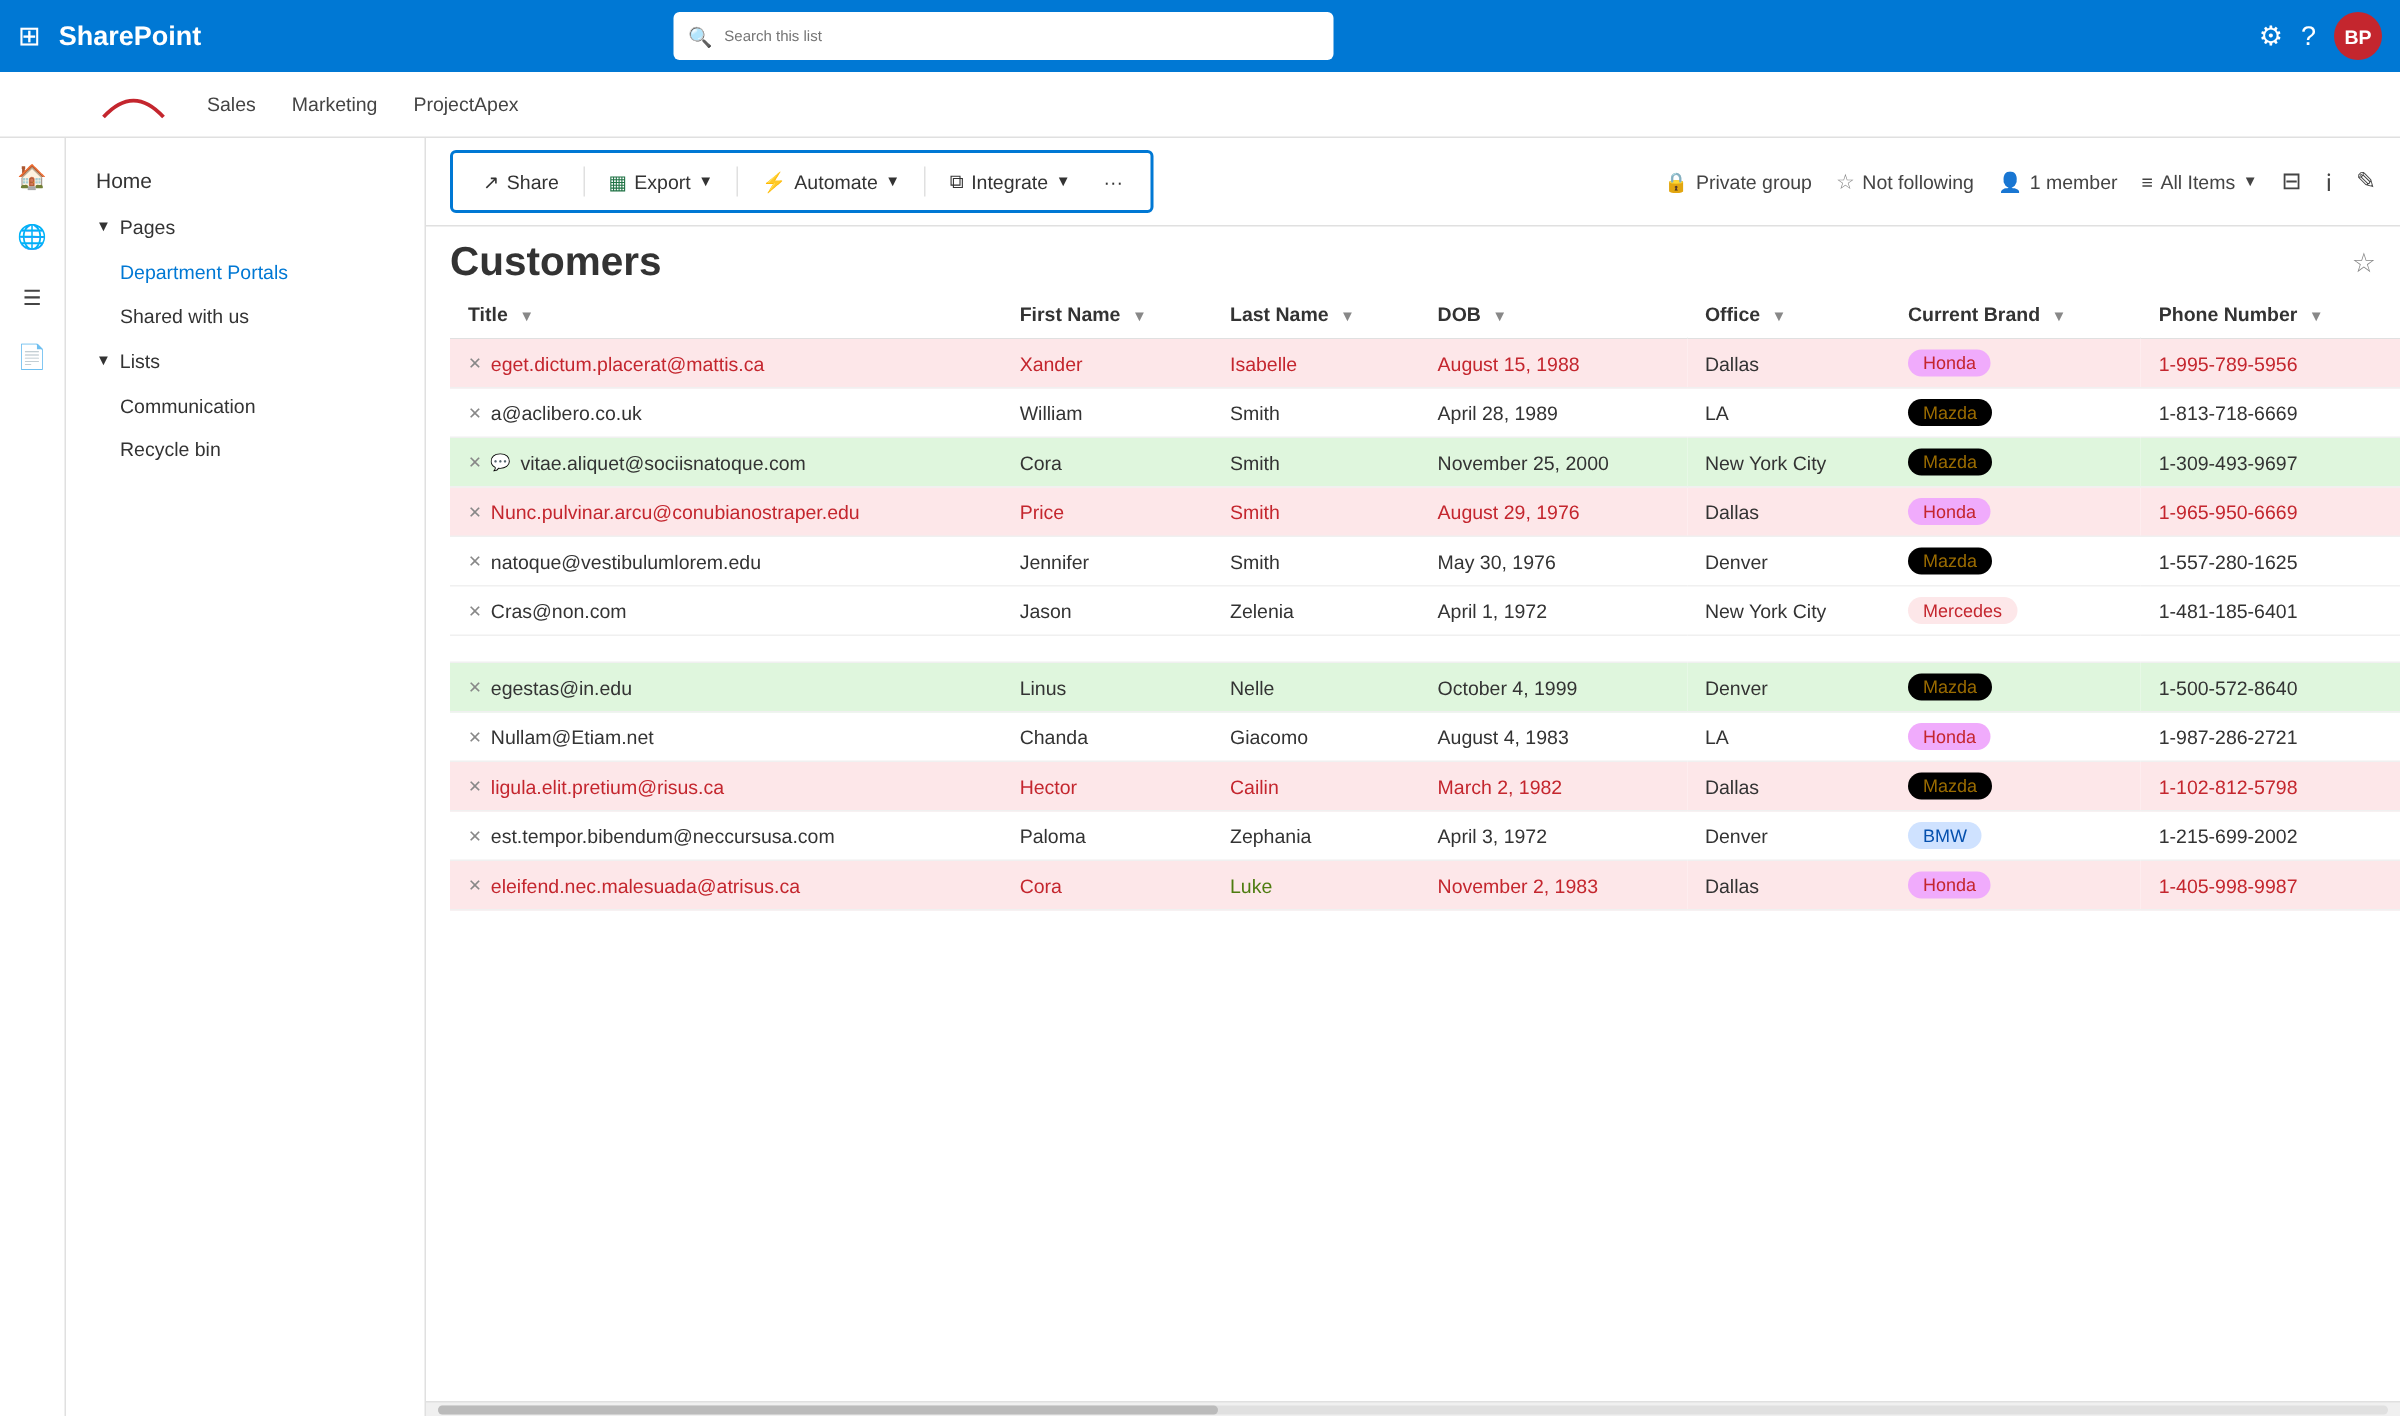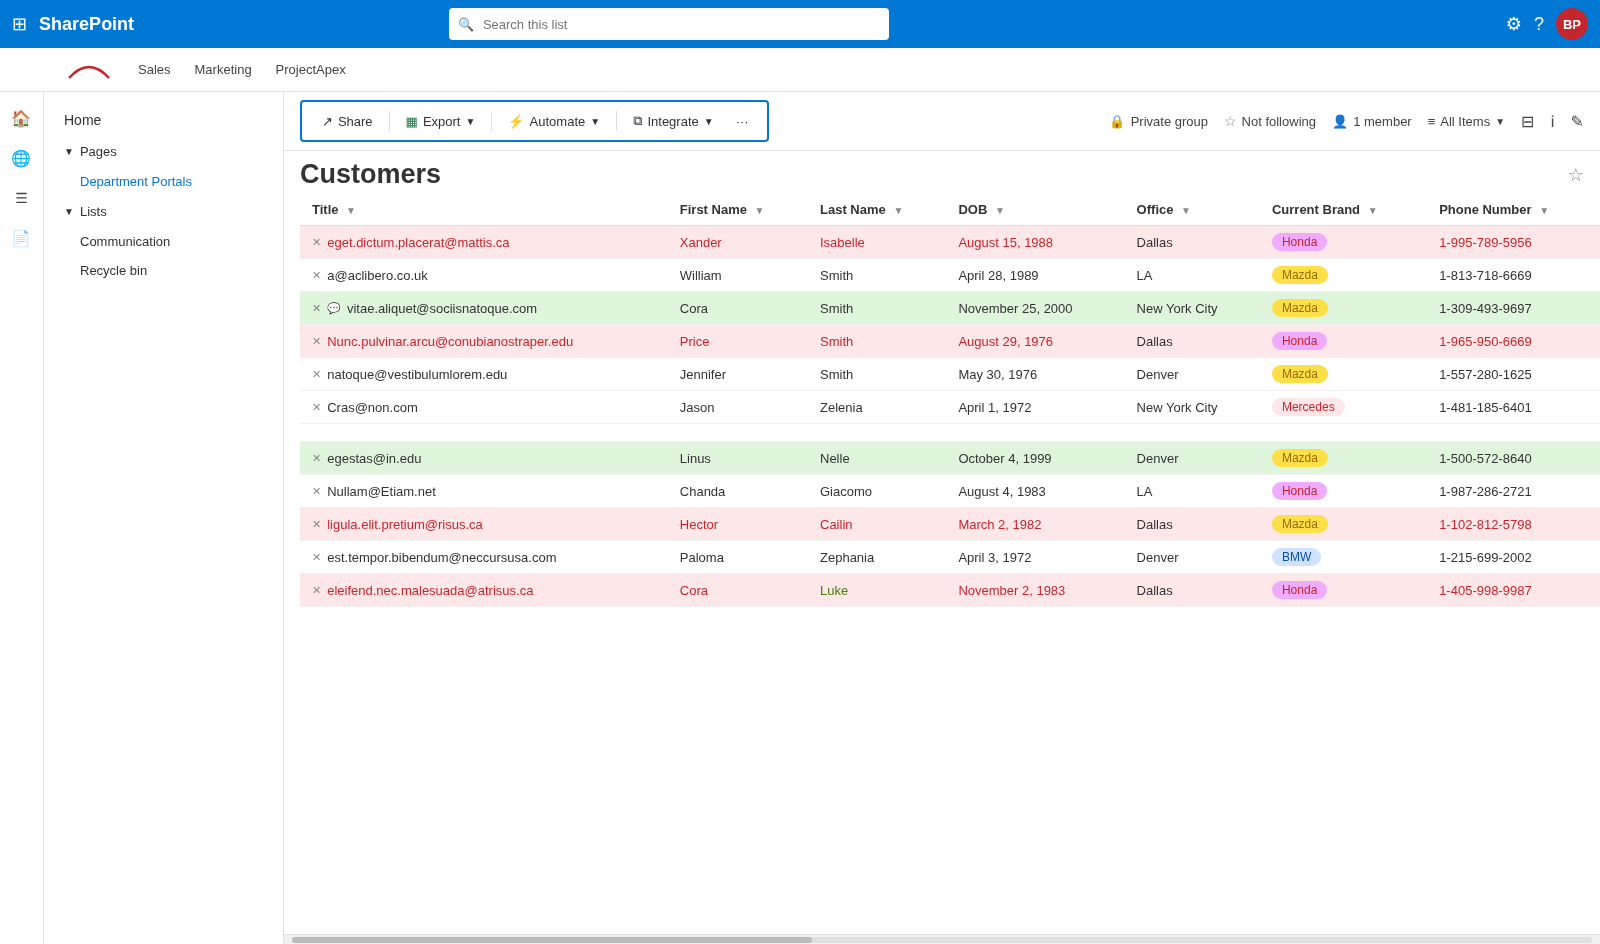--- a/index.html
+++ b/index.html
@@ -11,21 +11,21 @@
       background: #0078d4; padding: 0 12px; gap: 12px;
     }
     #topbar .waffle { color: #fff; font-size: 18px; cursor: pointer; }
     #topbar .app-name { color: #fff; font-size: 18px; font-weight: 600; }
     #topbar .search-bar {
       flex: 1; max-width: 440px; margin: 0 auto;
       background: #fff; border-radius: 4px;
       display: flex; align-items: center; padding: 0 10px; height: 32px; gap: 8px;
     }
     #topbar .search-bar input {
-      border: none; outline: none; font-size: 13px; width: 100%; background: transparent;
+      border: none; outline: none; font-size: 10px; width: 100%; background: transparent;
     }
     #topbar .top-icons { margin-left: auto; display: flex; gap: 12px; align-items: center; color: #fff; font-size: 18px; }
     #topbar .avatar {
       width: 32px; height: 32px; border-radius: 50%; background: #c4262e;
       display: flex; align-items: center; justify-content: center;
       color: #fff; font-weight: 700; font-size: 13px;
     }
 
     
     #site-tabs {
@@ -117,21 +117,21 @@
     tbody tr.highlight-red { background: #fde7e9; }
     tbody tr.highlight-green { background: #dff6dd; }
     tbody td { padding: 7px 12px; font-size: 13px; color: #333; white-space: nowrap; }
     tbody td.red-text { color: #c4262e; }
 
     .brand-badge {
       display: inline-block; padding: 2px 10px; border-radius: 12px;
       font-size: 12px; font-weight: 500;
     }
     .brand-honda { background: #f0abfc; color: #c4262e; }
-    .brand-mazda { background: #fde047; color: #9a6b00; }
+    .brand-mazda { background: #000000; color: #9a6b00; }
     .brand-mercedes { background: #fde7e9; color: #c4262e; }
     .brand-bmw { background: #cfe2ff; color: #0550ae; }
 
     
     #hscrollbar {
       height: 10px; background: #f0f0f0; border-top: 1px solid #e0e0e0;
       display: flex; align-items: center; padding: 0 8px;
     }
     #hscrollbar .bar-track {
       width: 100%; height: 6px; background: #e0e0e0; border-radius: 3px; position: relative;
@@ -178,20 +178,21 @@
     <div class="strip-icon">📄</div>
   </div>
 
   <div id="left-nav" style="position:relative">
     <div class="nav-home">Home</div>
     <div class="nav-section-header">
       <span class="chevron">▼</span>
       <span>Pages</span>
     </div>
     <div class="nav-item active">Department Portals</div>
+    <div class="nav-item">Shared with us</div>
     <div class="nav-section-header">
       <span class="chevron">▼</span>
       <span>Lists</span>
     </div>
     <div class="nav-item">Communication</div>
     <div class="nav-item">Recycle bin</div>
   </div>
 
   <div id="content">
 

